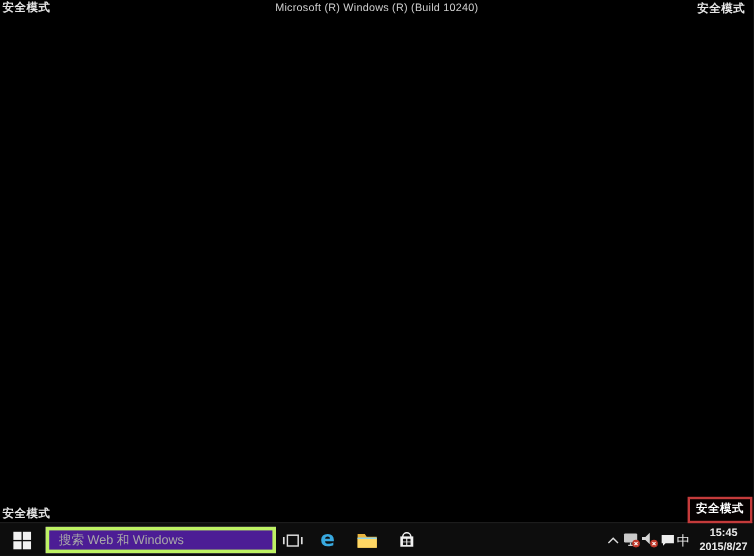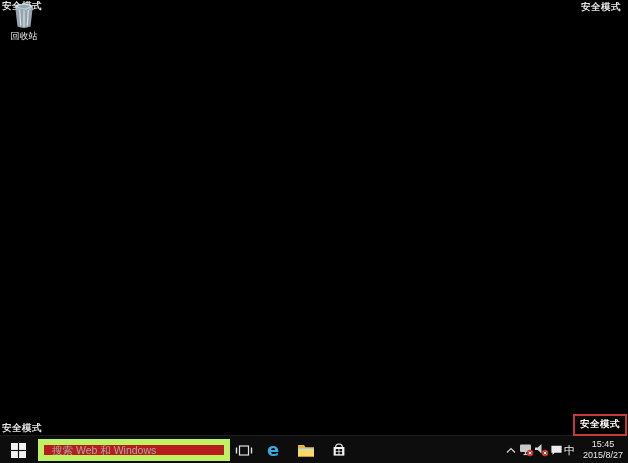--- a/index.html
+++ b/index.html
@@ -27,60 +27,52 @@
   
   #taskbar{
     position:absolute;left:0;bottom:0;width:628px;height:28px;background:#0d0d0d;border-top:1px solid #1c1c1c;
   }
   .tb-btn{
     position:absolute;top:0;height:28px;display:flex;align-items:center;justify-content:center;cursor:pointer;
   }
   #start-button{left:0;width:36px;}
   #search-box{
     position:absolute;left:38px;top:3px;width:192px;height:22px;
-    background:#b91c1c;border:6px solid #bef264;color:#b3b3b3;
+    background:#4c1d95;border:3px solid #bef264;color:#b3b3b3;
     font-size:10.5px;padding:0 0 0 8px;outline:none;
   }
   #search-box::placeholder{color:#a9a9a9;opacity:1;}
   #task-view-button{left:230px;width:28px;}
   #edge-button{left:259px;width:28px;}
   #explorer-button{left:292px;width:28px;}
   #store-button{left:325px;width:28px;}
   #edge-letter{color:#38a9e0;font-size:18px;font-weight:bold;line-height:1;font-family:"DejaVu Sans",sans-serif;}
   
   .tray-btn{position:absolute;top:0;height:28px;width:15px;display:flex;align-items:center;justify-content:center;cursor:pointer;}
   #tray-chevron{left:503px;}
   #tray-network{left:518px;width:17px;}
   #tray-volume{left:533px;width:17px;}
   #tray-action{left:548px;width:16px;}
   #tray-ime{left:562px;width:15px;color:#ededed;font-size:11px;}
   #tray-clock{
     position:absolute;right:1px;top:0;height:28px;width:48px;cursor:pointer;
     display:flex;flex-direction:column;align-items:center;justify-content:center;
-    color:#eaeaea;font-size:9px;line-height:1.25;
+    color:#eaeaea;font-size:9px;line-height:1.25;font-weight:bold;
   }
 </style>
 </head>
 <body>
 
 <div id="screen">
 
   <div class="watermark" id="wm-top-left">安全模式</div>
+  <div class="watermark" id="wm-build">Microsoft (R) Windows (R) (Build 10240)</div>
   <div class="watermark" id="wm-top-right">安全模式</div>
   <div class="watermark" id="wm-bottom-left">安全模式</div>
 
-  <div id="recycle-bin">
-    <svg width="22" height="26" viewBox="0 0 20 24">
-      <ellipse cx="10" cy="3.2" rx="8.2" ry="2.6" fill="#dbe4ea" opacity="0.95"></ellipse>
-      <path d="M1.8 3.2 L4 21.8 Q10 24.2 16 21.8 L18.2 3.2 Q10 6.4 1.8 3.2 Z" fill="#aebfca" opacity="0.85"></path>
-      <path d="M6 6.5 L7 21 M10 7 L10 22 M14 6.5 L13 21" stroke="#e9f1f5" stroke-width="1.1" fill="none" opacity="0.8"></path>
-      <ellipse cx="10" cy="3.2" rx="5.5" ry="1.5" fill="#8fa6b3"></ellipse>
-    </svg>
-    <span class="icon-label">回收站</span>
-  </div>
 
   <div id="safe-mode-highlight">
     <span>安全模式</span>
   </div>
 
   <div id="taskbar">
 
     <div class="tb-btn" id="start-button">
       <svg width="15" height="15" viewBox="0 0 16 16">
         <rect x="0" y="0" width="7.4" height="7.4" fill="#f2f2f2"></rect>

